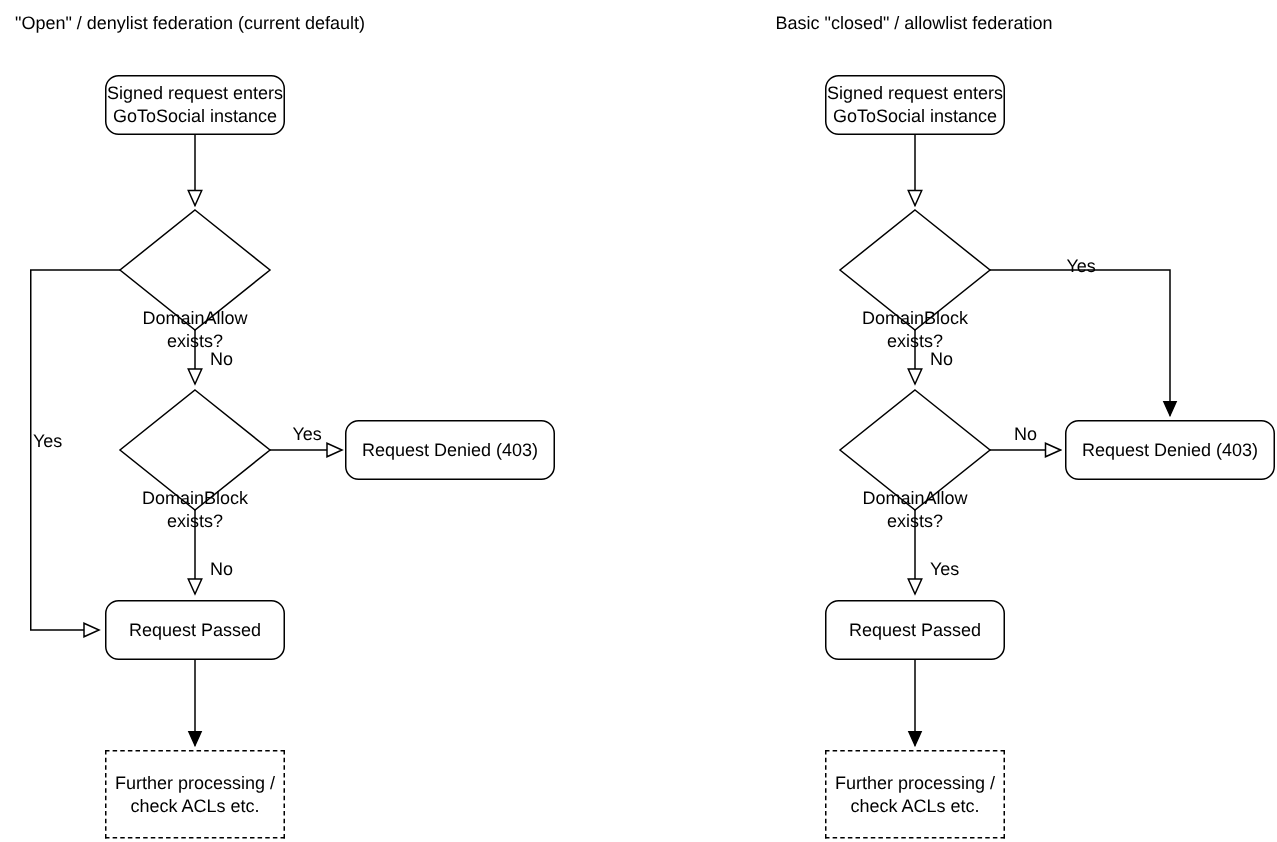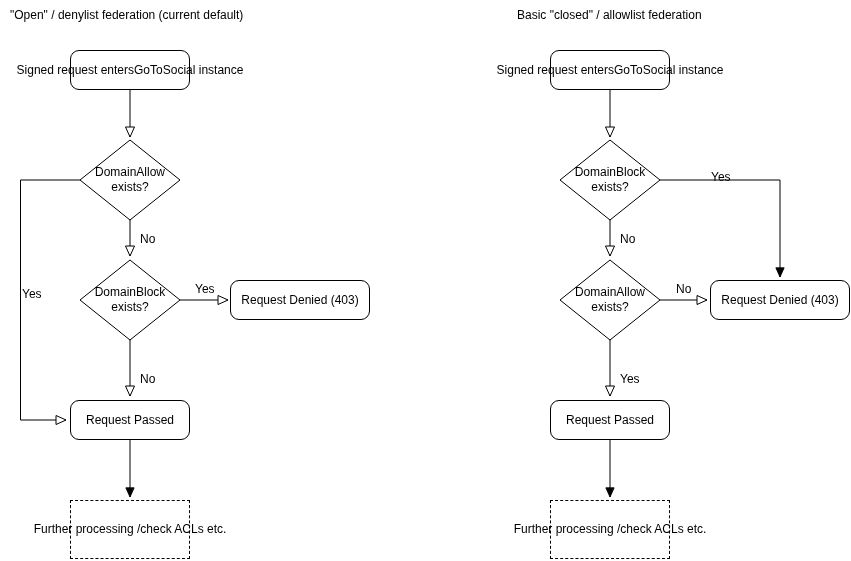--- a/index.html
+++ b/index.html
@@ -27,37 +27,38 @@
     position: absolute;
     z-index: 2;
     white-space: nowrap;
     line-height: 14px;
   }
   .node {
     position: absolute;
     z-index: 2;
     box-sizing: border-box;
     display: flex;
-    flex-direction: row;
+    flex-direction: column;
     align-items: center;
     justify-content: center;
     text-align: right;
     background: #ffffff;
     border: 1px solid #000000;
     line-height: 15px;
   }
   .node span { display: block; white-space: nowrap; }
   .rounded { border-radius: 9px; }
   .dashed  { border-style: dashed; border-radius: 0; }
   .diamond-text {
     position: absolute;
     z-index: 2;
     text-align: center;
     line-height: 15px;
     pointer-events: none;
+    margin-top: 40px;
   }
   .diamond-text span { display: block; white-space: nowrap; }
   .edge-label {
     position: absolute;
     z-index: 2;
     white-space: nowrap;
     line-height: 14px;
   }
 </style>
 </head>

